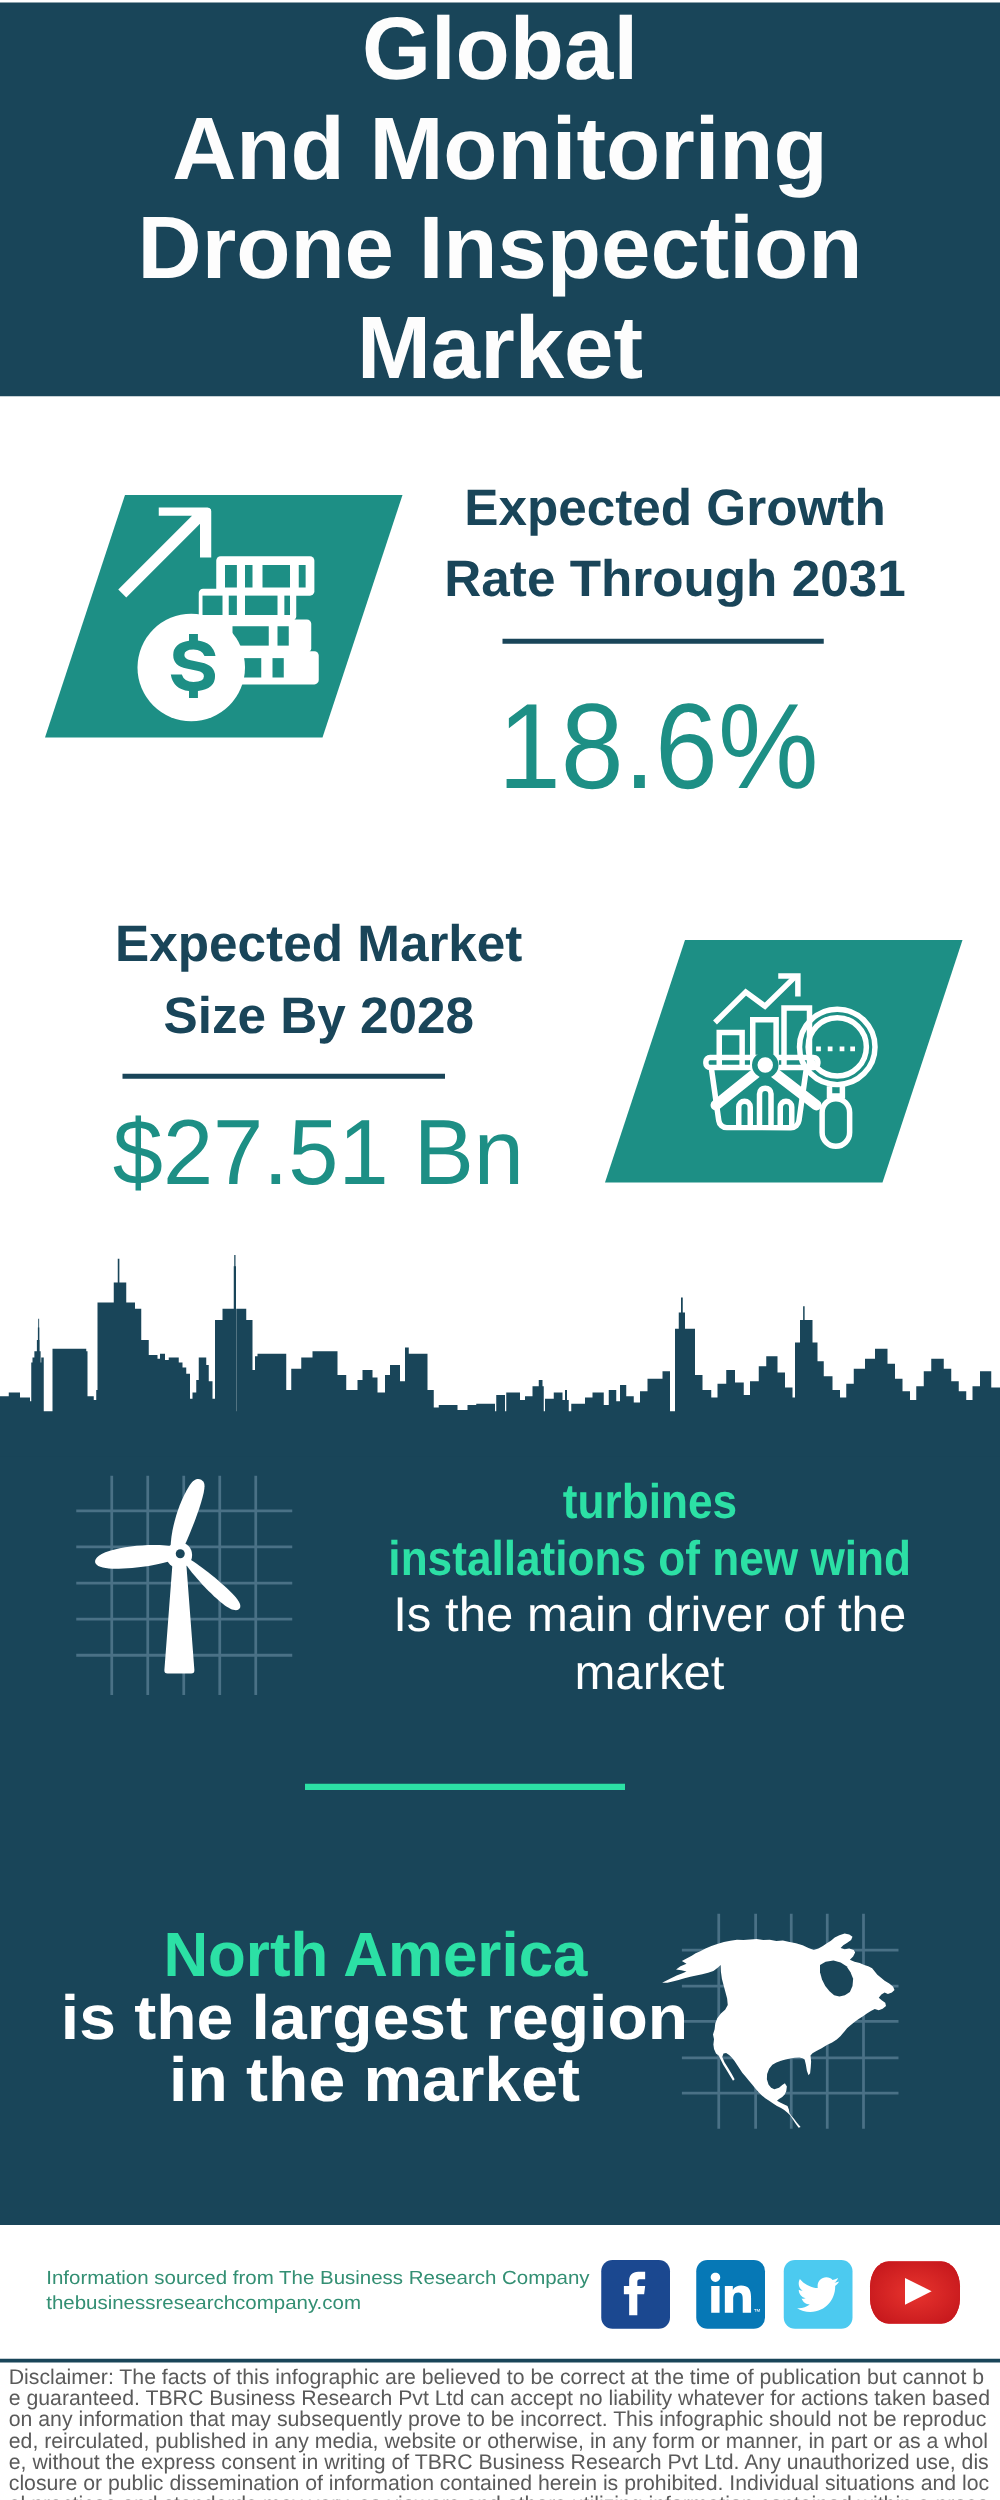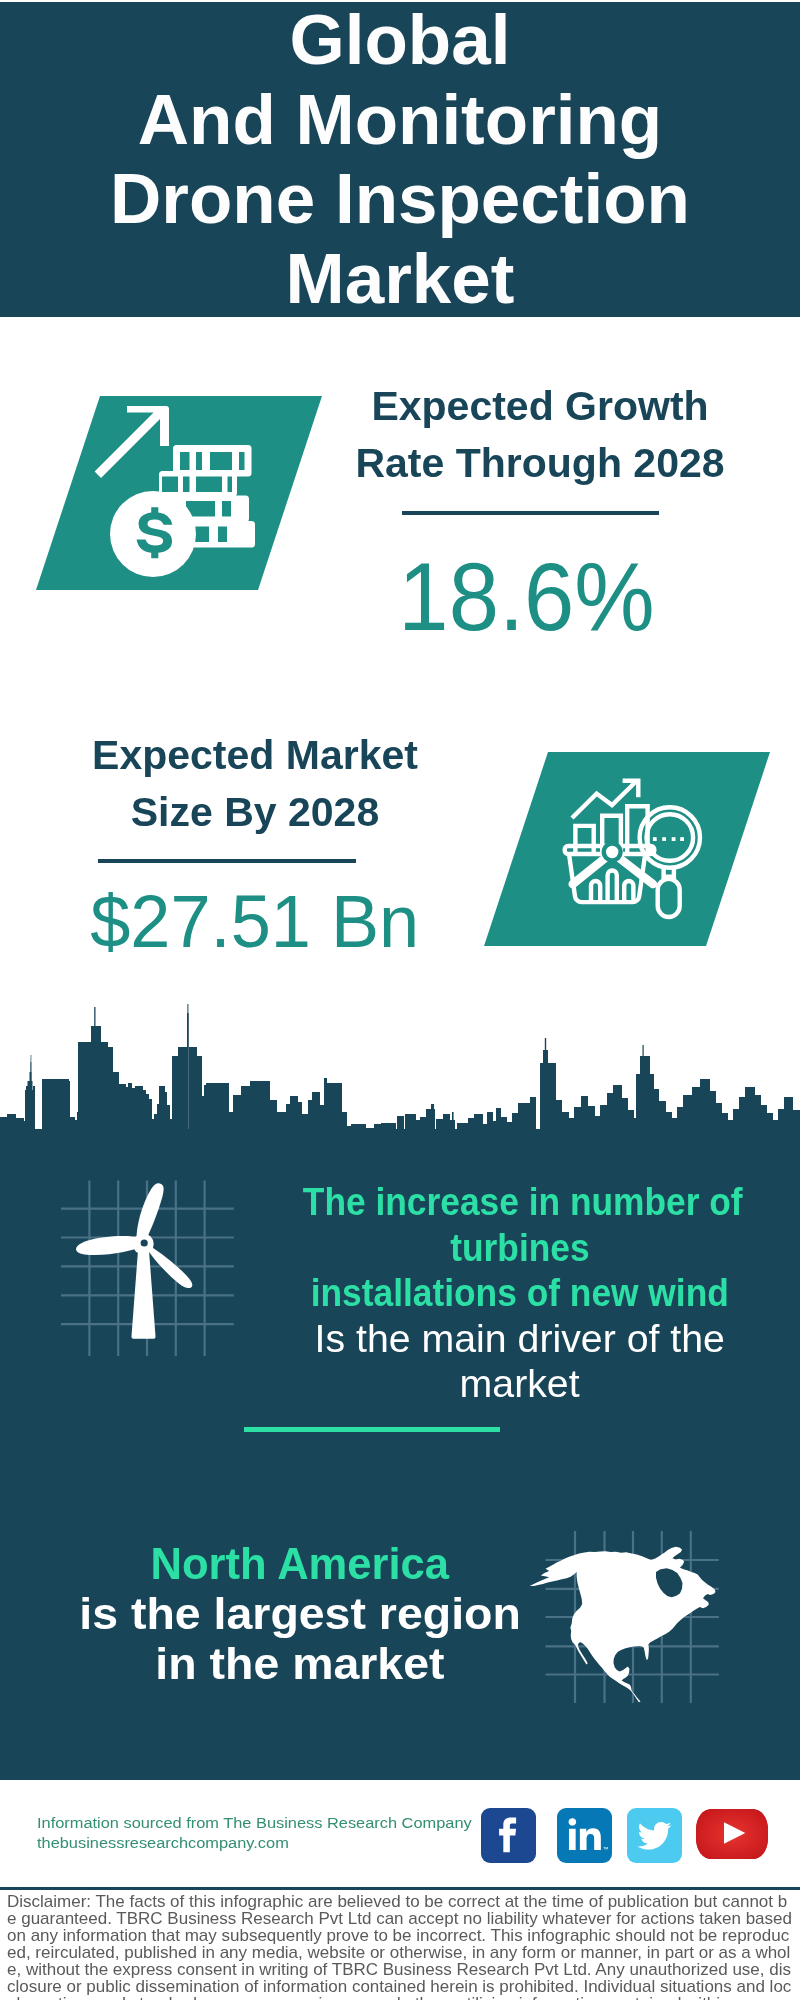--- a/index.html
+++ b/index.html
@@ -53,21 +53,21 @@
   .drv-text div { white-space:nowrap; }
   .drv-text div span { display:inline-block; transform-origin:center center; }
   .drv-hl { color:#2ce0a5; font-weight:bold; }
   .drv-sub { color:#ffffff; font-weight:normal; }
   .drv-rule {
     position:absolute; left:244px; top:1427px; width:256px; height:4.5px;
     background:#2ce0a5;
   }
   .reg-text {
     position:absolute; left:60px; top:1539px; width:480px;
-    text-align:center; line-height:50px; font-size:44px;
+    text-align:center; line-height:50px; font-size:50px;
   }
   .reg-text div { white-space:nowrap; }
   .reg-text div span { display:inline-block; transform-origin:center center; }
   .reg-hl { color:#2ce0a5; font-weight:bold; }
   .reg-sub { color:#ffffff; font-weight:bold; }
 
   
   .footer-src {
     position:absolute; left:37px; top:1813px;
     color:#338f73; font-size:15.2px; line-height:20px;
@@ -141,21 +141,21 @@
 
       <g>
         <circle cx="123" cy="144" r="43" fill="#ffffff"></circle>
         <path fill="#1d8f85" transform="translate(123,144) scale(0.89,1.05) translate(-123,-144)" d="M121,118.5 h8 v5.0 q13.6,1.5 15.8,11.8 h-9.9 q-2.1,-5.0 -9.9,-5.0 q-8.2,0 -8.2,4.2 q0,3.0 5.7,4.0 l9.5,1.7 q12.4,2.1 12.4,10.5 q0,9.7 -15.4,11.2 v5.3 h-8 v-5.3 q-14.2,-1.3 -16.4,-12.6 h9.9 q2.1,5.7 10.5,5.7 q9.4,0 9.4,-4.3 q0,-3.2 -6.1,-4.2 l-9.6,-1.7 q-11.9,-2.0 -11.9,-10.4 q0,-9.0 14.2,-10.8 z"></path>
       </g>
     </g>
   </svg>
 
   <div class="stat-text" style="left:320px; top:378px; width:440px;">
     <div class="stat-label" style="position:absolute;left:0;top:0;width:440px;">Expected Growth</div>
-    <div class="stat-label" style="position:absolute;left:0;top:57px;width:440px;">Rate Through 2028</div>
+    <div class="stat-label" style="position:absolute;left:0;top:57px;width:440px;">Rate Through 2031</div>
     <div class="stat-rule" style="position:absolute;left:82px;top:133px;width:257px;"></div>
     <div class="stat-value" style="position:absolute;left:-13px;top:170px;width:440px;font-size:97px; line-height:97px;"><span style="transform:scaleX(0.932)">18.6%</span></div>
   </div>
 
   <div class="stat-text" style="left:35px; top:726.5px; width:440px;">
     <div class="stat-label" style="position:absolute;left:0;top:0;width:440px;">Expected Market</div>
     <div class="stat-label" style="position:absolute;left:0;top:57px;width:440px;">Size By 2028</div>
     <div class="stat-rule" style="position:absolute;left:63px;top:132px;width:258px;"></div>
     <div class="stat-value" style="position:absolute;left:0px;top:158px;width:440px;font-size:74px; line-height:74px;"><span style="transform:scaleX(0.975)">$27.51 Bn</span></div>
   </div>
@@ -217,21 +217,20 @@
       <path d="M88.5,84 h10 l7,92 a2.6,2.6 0 0 1 -2.6,2.8 h-18.8 a2.6,2.6 0 0 1 -2.6,-2.8 z"></path>
       <path d="M86.5,79.5 C86.2,66 92,43.5 101.5,28.5 C106.5,20.7 111,23.2 112.6,25.2 C114.6,27.8 113.4,33.5 111,41.5 C105.5,59.5 98.2,75.5 95.5,80.8 Z"></path>
       <path d="M90,77.5 C77,74.5 53,76 38,80.5 C27,83.8 25,88.2 26.5,90.8 C28.4,94 35.5,95.2 45,95 C64.5,94.6 82.5,90.5 90.5,87.2 Z"></path>
       <path d="M96.2,87.5 C101.5,96.8 116,113 128.2,123 C137,130.2 141.5,128.5 142.2,125.8 C143,122.6 138.8,117.5 132,111 C118,97.8 103.5,88 97.5,84.5 Z"></path>
       <circle cx="93.2" cy="84" r="10.5"></circle>
       <circle cx="94.2" cy="83" r="3.6" fill="#194559"></circle>
     </g>
   </svg>
 
   <div class="drv-text">
-    <div class="drv-hl"><span style="transform:scaleX(0.906)">The increase in number of</span></div>
     <div class="drv-hl"><span style="transform:scaleX(0.906)">turbines</span></div>
     <div class="drv-hl"><span style="transform:scaleX(0.906)">installations of new wind</span></div>
     <div class="drv-sub"><span style="transform:scaleX(1.007)">Is the main driver of the</span></div>
     <div class="drv-sub"><span style="transform:scaleX(1.007)">market</span></div>
   </div>
   <div class="drv-rule"></div>
 
   <svg class="na-map" style="position:absolute;left:525px;top:1510px;" width="210" height="210" viewBox="0 0 210 210">
     <g stroke="#4a7186" stroke-width="2.2">
       <line x1="50" y1="21" x2="50" y2="193"></line>

